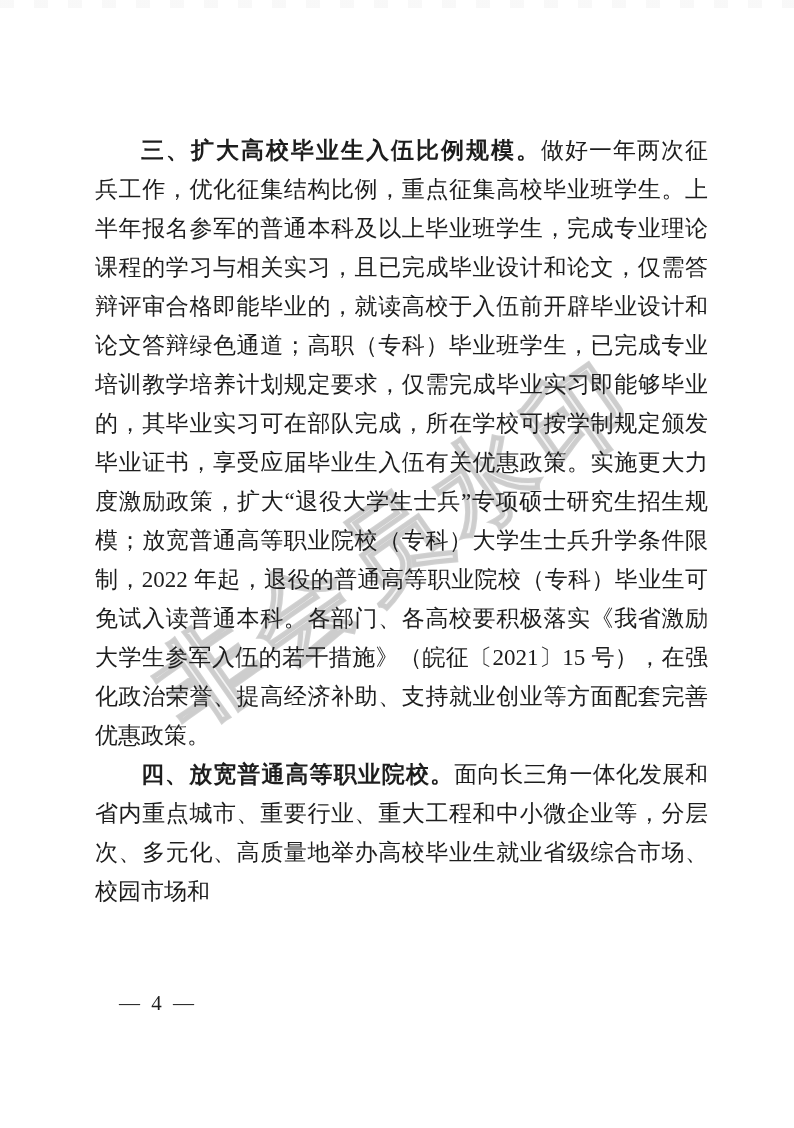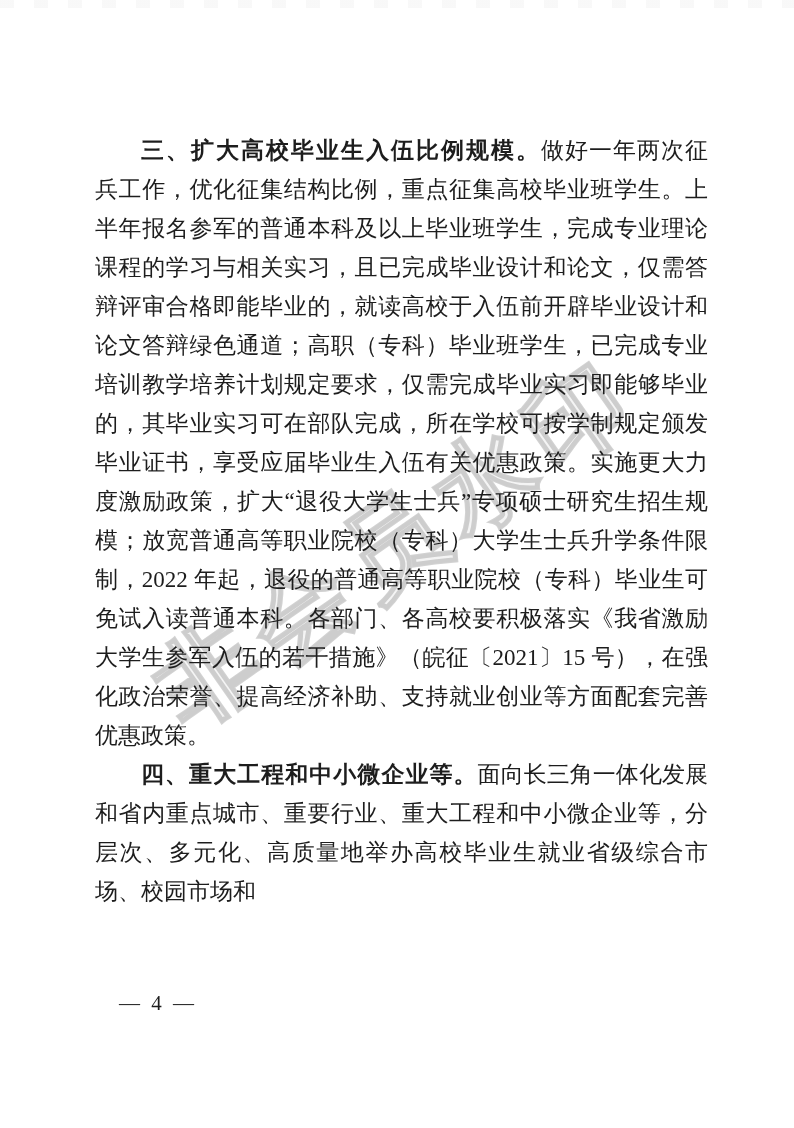--- a/index.html
+++ b/index.html
@@ -85,19 +85,19 @@
 
   <div class="scan-noise"></div>
 
   <div class="watermark">非会员水印</div>
 
   <div class="content">
 
 
     <p class="indent"><span class="seg-bold">三、扩大高校毕业生入伍比例规模。</span><span>做好一年两次征兵工作，优化征集结构比例，重点征集高校毕业班学生。上半年报名参军的普通本科及以上毕业班学生，完成专业理论课程的学习与相关实习，且已完成毕业设计和论文，仅需答辩评审合格即能毕业的，就读高校于入伍前开辟毕业设计和论文答辩绿色通道；高职（专科）毕业班学生，已完成专业培训教学培养计划规定要求，仅需完成毕业实习即能够毕业的，其毕业实习可在部队完成，所在学校可按学制规定颁发毕业证书，享受应届毕业生入伍有关优惠政策。实施更大力度激励政策，扩大“退役大学生士兵”专项硕士研究生招生规模；放宽普通高等职业院校（专科）大学生士兵升学条件限制，2022 年起，退役的普通高等职业院校（专科）毕业生可免试入读普通本科。各部门、各高校要积极落实《我省激励大学生参军入伍的若干措施》（皖征〔2021〕15 号），在强化政治荣誉、提高经济补助、支持就业创业等方面配套完善优惠政策。</span></p>
 
-    <p class="indent"><span class="seg-bold">四、重大工程和中小微企业等。</span><span>面向长三角一体化发展和省内重点城市、重要行业、重大工程和中小微企业等，分层次、多元化、高质量地举办高校毕业生就业省级综合市场、校园市场和</span></p>
+    <p class="indent"><span class="seg-bold">四、放宽普通高等职业院校。</span><span>面向长三角一体化发展和省内重点城市、重要行业、重大工程和中小微企业等，分层次、多元化、高质量地举办高校毕业生就业省级综合市场、校园市场和</span></p>
 
   </div>
 
   <div class="page-number">— 4 —</div>
 
 </div>
 
 </body></html>

